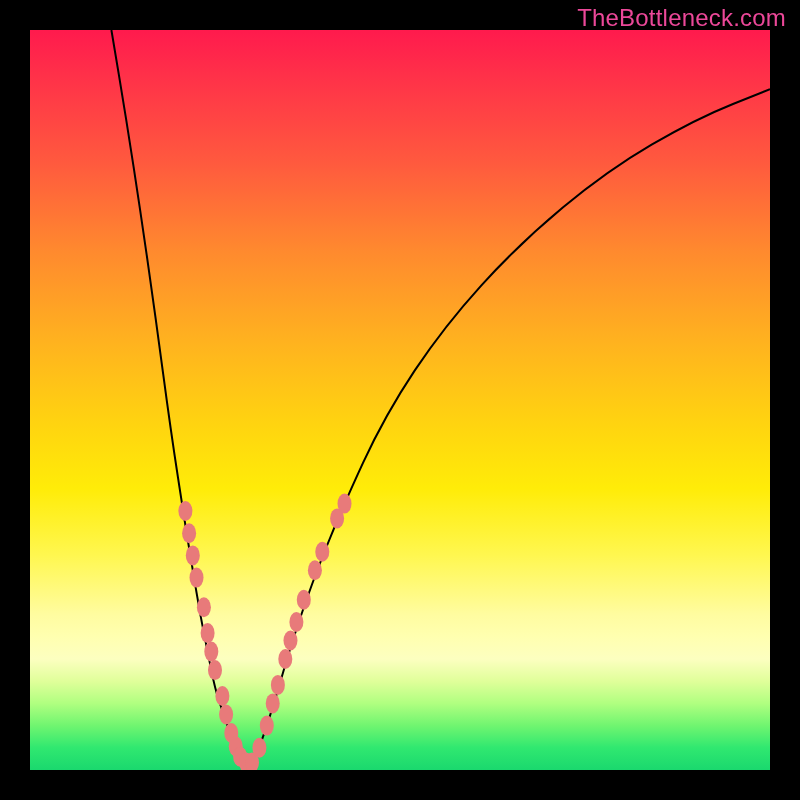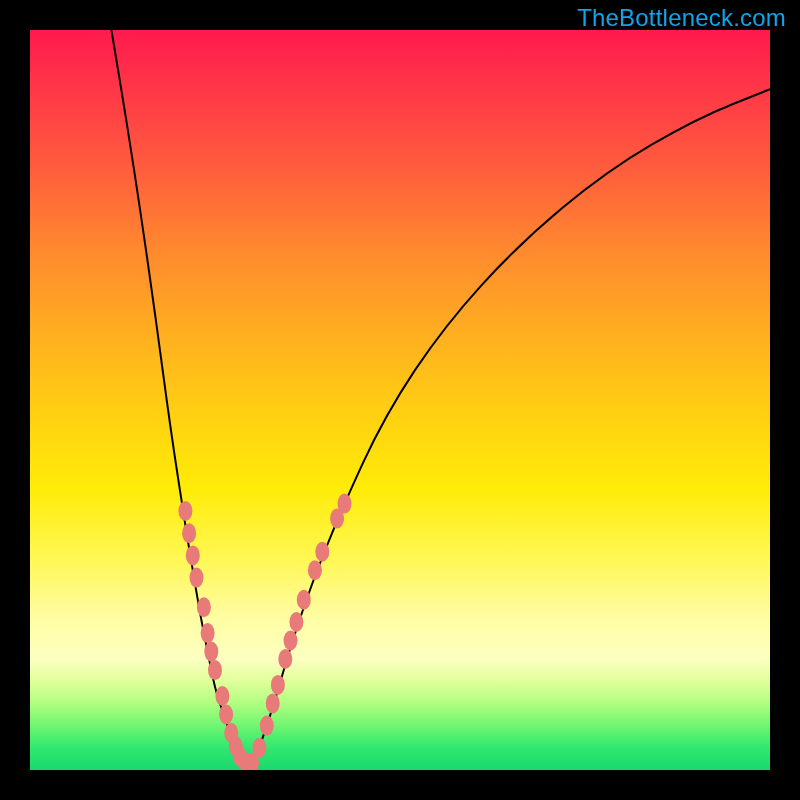--- a/index.html
+++ b/index.html
@@ -42,21 +42,21 @@
       #30e870 97%,
       #1ad86e 100%
     );
   }
   .watermark {
     position: absolute;
     top: 4px;
     right: 14px;
     font-family: Arial, Helvetica, sans-serif;
     font-size: 24px;
-    color: #0ea5e9;
+    color: #ec4899;
     letter-spacing: 0.2px;
   }
   svg.curves {
     position: absolute;
     top: 0;
     left: 0;
     width: 740px;
     height: 740px;
   }
   .curve {

